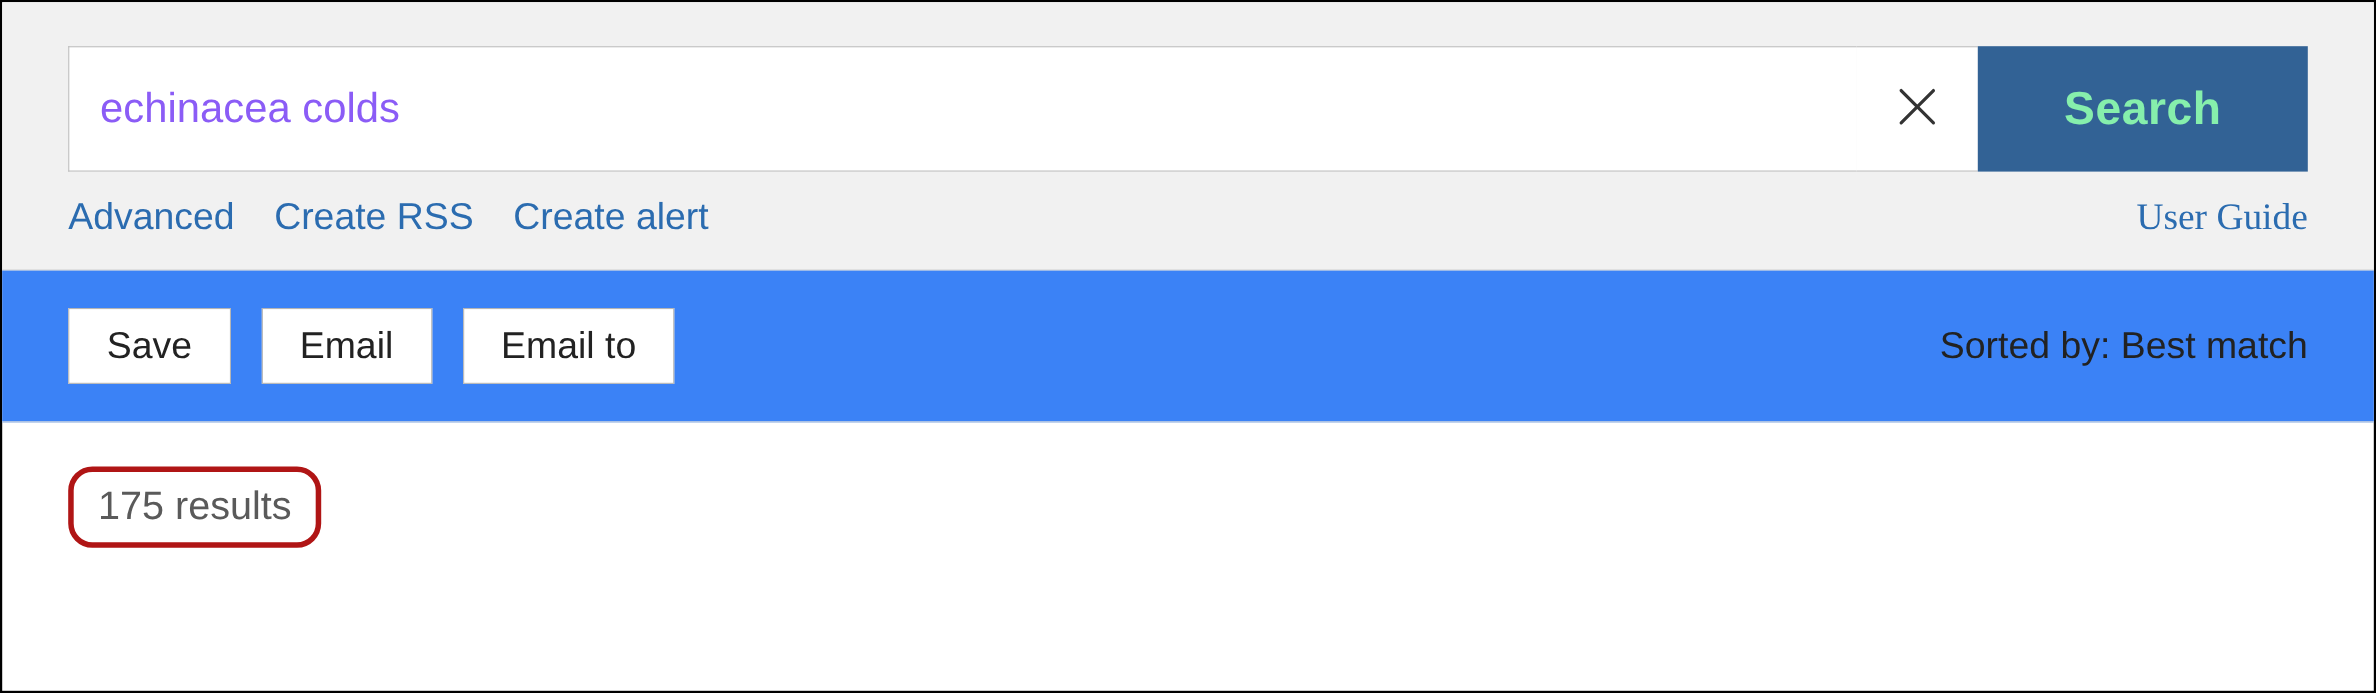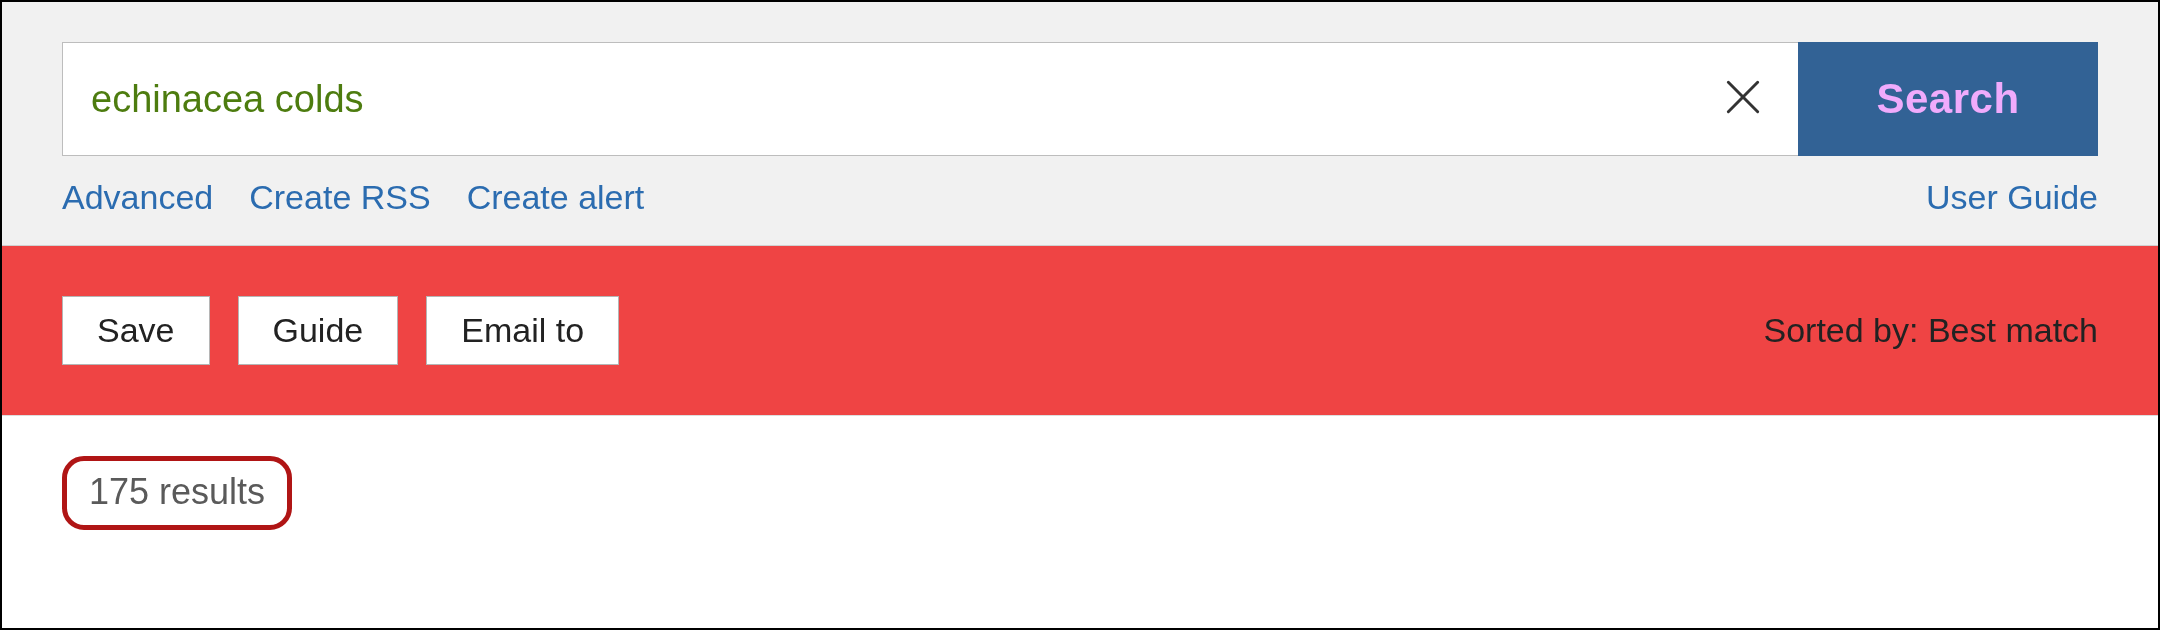--- a/index.html
+++ b/index.html
@@ -24,66 +24,66 @@
     align-items: stretch;
     height: 114px;
   }
   .search-input {
     flex: 1;
     border: 1px solid #bdbdbd;
     border-right: none;
     background: #ffffff;
     font-size: 38px;
     padding: 0 28px;
-    color: #4d7c0f;
+    color: #8b5cf6;
     outline: none;
   }
   .search-input::placeholder { color: #888; }
   .clear-btn {
     width: 110px;
     border: 1px solid #bdbdbd;
     border-left: none;
     border-right: none;
     background: #ffffff;
     display: flex;
     align-items: center;
     justify-content: center;
     cursor: pointer;
   }
   .clear-btn svg { width: 44px; height: 44px; }
   .search-btn {
     width: 300px;
     background: #326295;
-    color: #f0abfc;
+    color: #86efac;
     border: none;
     font-size: 42px;
     font-weight: 600;
     letter-spacing: 0.5px;
     cursor: pointer;
     text-align: center;
   }
   .links-row {
     display: flex;
     align-items: center;
     margin-top: 22px;
     font-size: 34px;
   }
   .links-left { display: flex; gap: 36px; }
   .links-row a {
     color: #2b6cb0;
     text-decoration: none;
     cursor: pointer;
   }
-  .links-right { margin-left: auto; }
+  .links-right { margin-left: auto; font-family: Liberation Serif, serif; }
   .toolbar {
     display: flex;
     align-items: center;
-    padding: 50px 60px;
+    padding: 34px 60px;
     border-bottom: 1px solid #ddd;
-    background: #ef4444;
+    background: #3b82f6;
   }
   .tb-left { display: flex; gap: 28px; }
   .tb-btn {
     border: 1px solid #b5b5b5;
     background: #fff;
     font-size: 34px;
     padding: 14px 34px;
     color: #222;
     cursor: pointer;
   }
@@ -137,21 +137,21 @@
       </div>
       <div class="links-right">
         <a>User Guide</a>
       </div>
     </div>
   </div>
 
   <div class="toolbar">
     <div class="tb-left">
       <button class="tb-btn">Save</button>
-      <button class="tb-btn">Guide</button>
+      <button class="tb-btn">Email</button>
       <button class="tb-btn">Email to</button>
     </div>
     <div class="tb-right">
       <div class="sort-text">
         <span>Sorted by: </span><span>Best match</span>
       </div>
     </div>
   </div>
 
   <div class="results-area">

